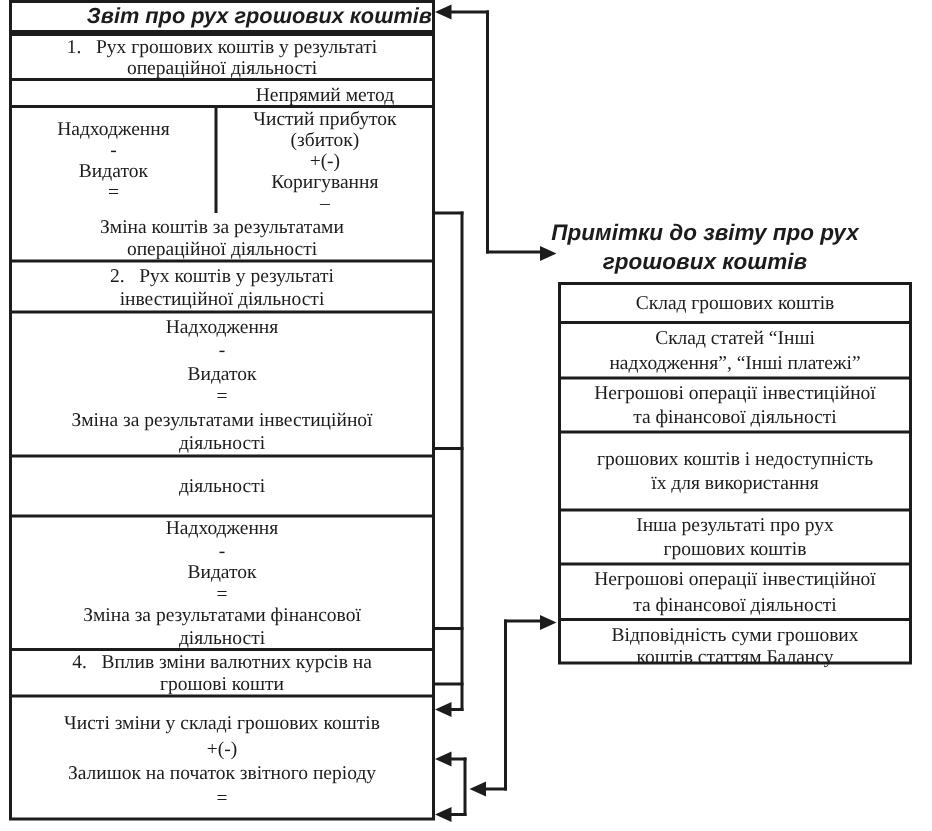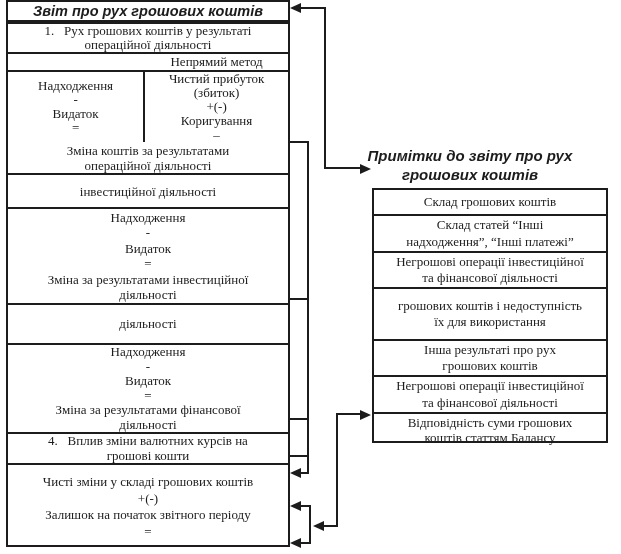--- a/index.html
+++ b/index.html
@@ -6,21 +6,21 @@
   html,body { margin:0; padding:0; background:#fff; }
   #canvas {
     position:relative; width:621px; height:554px; background:var(--paper);
     font-family:"Liberation Serif", serif; color:var(--ink); overflow:hidden;
   }
   .box { position:absolute; box-sizing:border-box; border:2px solid var(--ink); background:var(--paper); }
 
   
   #report-title-box {
     left:6px; top:0; width:284px; height:22px;
-    display:flex; align-items:center; justify-content:center;
+    display:flex; align-items:center; justify-content:flex-end;
     font-family:"Liberation Sans", sans-serif; font-weight:bold; font-style:italic;
     font-size:14.5px;
   }
   #report-table { left:6px; top:22px; width:284px; height:525px; }
   .lrow {
     box-sizing:border-box; border-bottom:2px solid var(--ink);
     display:flex; flex-direction:column; justify-content:center;
     text-align:center; font-size:13px; overflow:hidden;
   }
   .r-sec1    { height:30px; line-height:14px; }
@@ -28,21 +28,21 @@
   .r-twocol  { height:70px; line-height:14px; flex-direction:row; border-bottom:none; }
   .r-opres   { height:33px; line-height:15px; }
   .r-sec2    { height:34px; line-height:15px; }
   .r-invbody { height:96px; line-height:15.5px; }
   .r-sec3    { height:40px; line-height:16px; }
   .r-finbody { height:89px; line-height:14.5px; }
   .r-sec4    { height:31px; line-height:14.5px; }
   .r-net     { height:84px; line-height:16.5px; border-bottom:none; }
   .cell-l { box-sizing:border-box; width:49%; border-right:2px solid var(--ink);
             display:flex; flex-direction:column; justify-content:center; }
-  .cell-r { flex:1; display:flex; flex-direction:column; }
+  .cell-r { flex:1; display:flex; flex-direction:column; justify-content:center; }
   .r-method .cell-l { text-align:left; padding-left:3px;margin-top:44px; }
   .r-method .cell-r { text-align:center; }
 
   
   #notes-title {
     position:absolute; left:352px; top:146px; width:236px; text-align:center;
     font-family:"Liberation Sans", sans-serif; font-weight:bold; font-style:italic;
     font-size:15px; line-height:19px;
   }
   #notes-table { left:372px; top:188px; width:236px; height:255px; }
@@ -104,20 +104,21 @@
           <div class="ln">–</div>
         </div>
     </div>
 
     <div class="lrow r-opres">
         <div class="ln">Зміна коштів за результатами</div>
         <div class="ln">операційної діяльності</div>
       </div>
 
     <div class="lrow r-sec2">
+        <div class="ln">2.&nbsp;&nbsp; Рух коштів у результаті</div>
         <div class="ln">інвестиційної діяльності</div>
       </div>
 
     <div class="lrow r-invbody">
         <div class="ln">Надходження</div>
         <div class="ln">-</div>
         <div class="ln">Видаток</div>
         <div class="ln">=</div>
         <div class="ln">Зміна за результатами інвестиційної</div>
         <div class="ln">діяльності</div>

